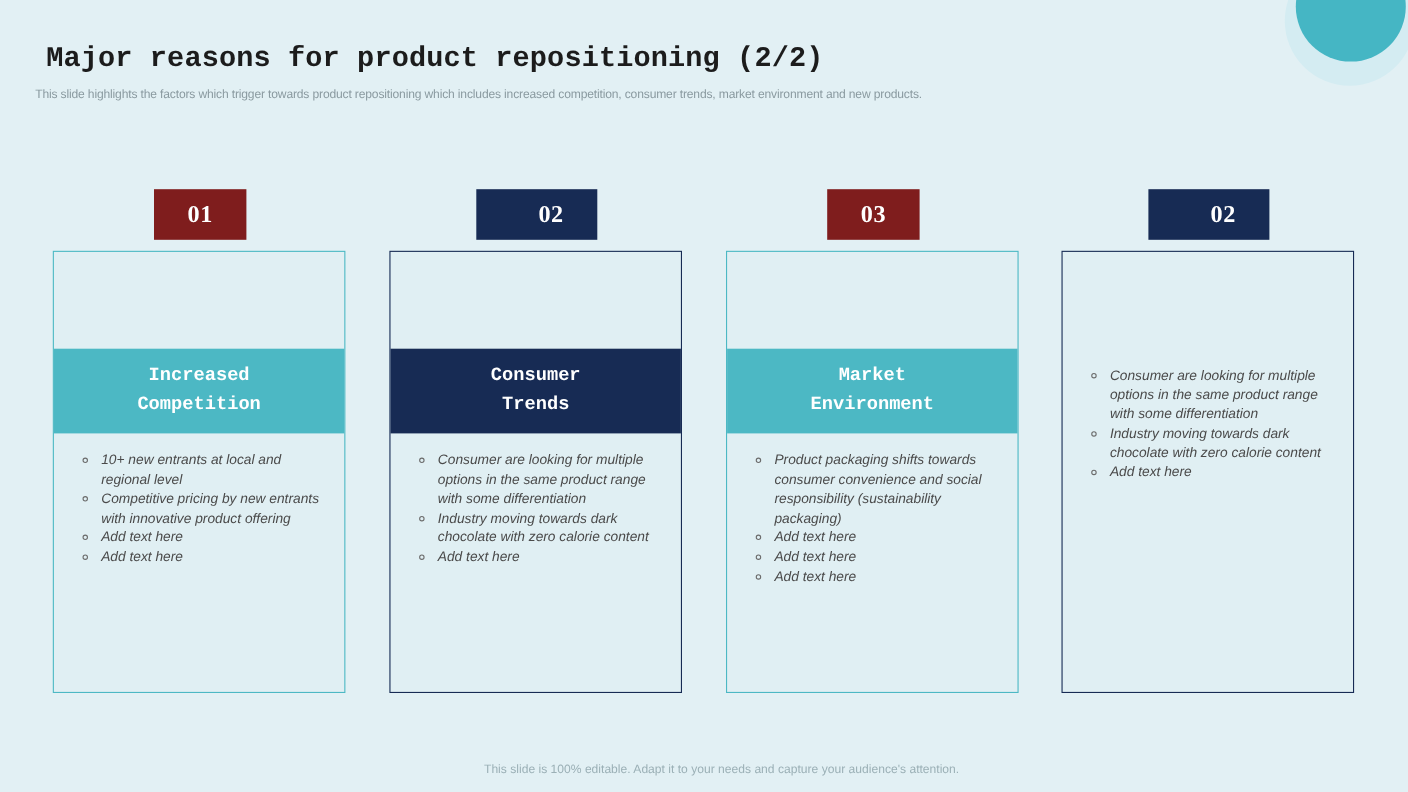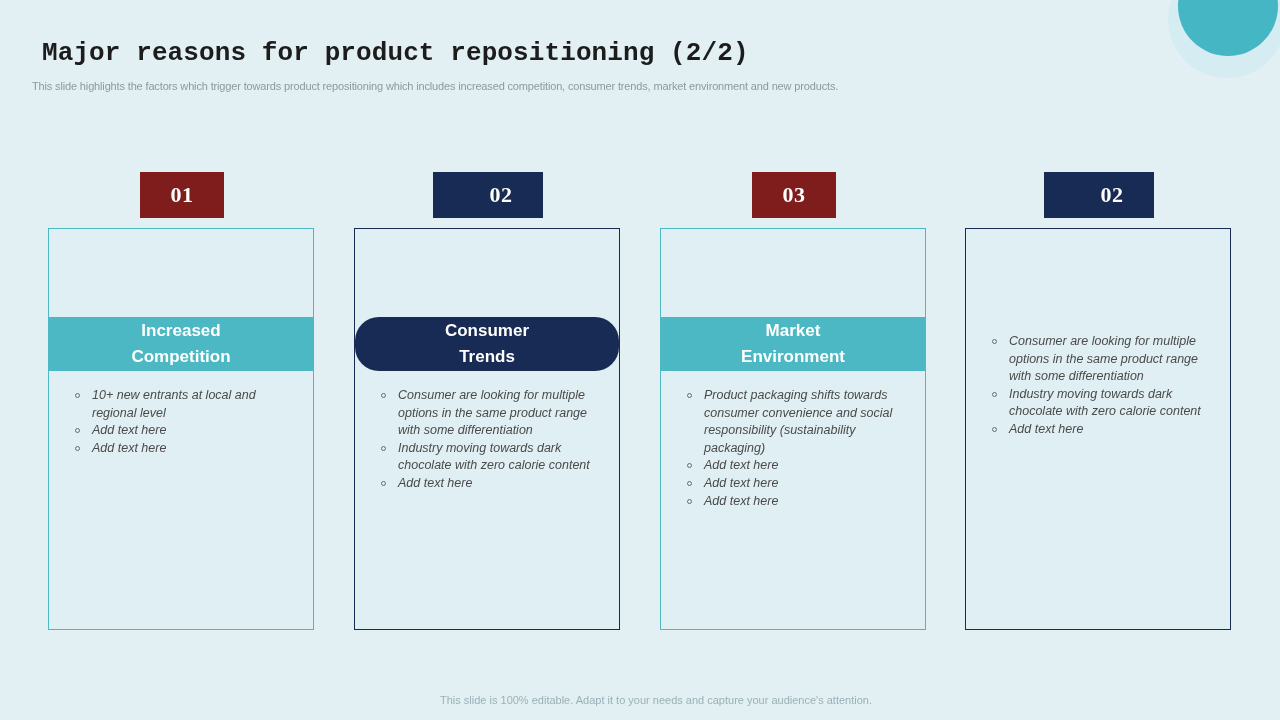--- a/index.html
+++ b/index.html
@@ -66,29 +66,29 @@
     background:#e0eff3;
     box-sizing:border-box;
     z-index:2;
   }
   .card.teal{border:1px solid #4cb8c4;}
   .card.navy{border:1px solid #172b54;}
 
   .card-img{height:88px;}
 
   .card-title{
-    height:54px;
+    height:77px;
     display:flex;flex-direction:column;
     align-items:center;justify-content:center;
-    font-family:Liberation Sans, sans-serif;
+    font-family:Liberation Mono, monospace;
     font-weight:700;font-size:17px;color:#ffffff;
     line-height:1.55;text-align:center;
   }
   .card-title.teal{background:#4cb8c4;}
-  .card-title.navy{background:#172b54;border-radius:24px;}
+  .card-title.navy{background:#172b54;}
 
   .bullets{
     margin:0;padding:16px 12px 0 26px;
     list-style:none;
     font-style:italic;
   }
   .bullets li{
     position:relative;
     font-size:12.5px;color:#4a4a4a;
     line-height:17.6px;
@@ -125,20 +125,21 @@
       <div class="card-wrap c0">
         <div class="badge teal">01</div>
         <div class="card teal">
           <div class="card-img"></div>
           <div class="card-title teal">
             <span>Increased</span>
             <span>Competition</span>
           </div>
           <ul class="bullets">
             <li>10+ new entrants at local and regional level</li>
+            <li>Competitive pricing by new entrants with innovative product offering</li>
             <li>Add text here</li>
             <li>Add text here</li>
           </ul>
         </div>
       </div>
       <div class="card-wrap c1">
         <div class="badge navy">02</div>
         <div class="card navy">
           <div class="card-img"></div>
           <div class="card-title navy">

